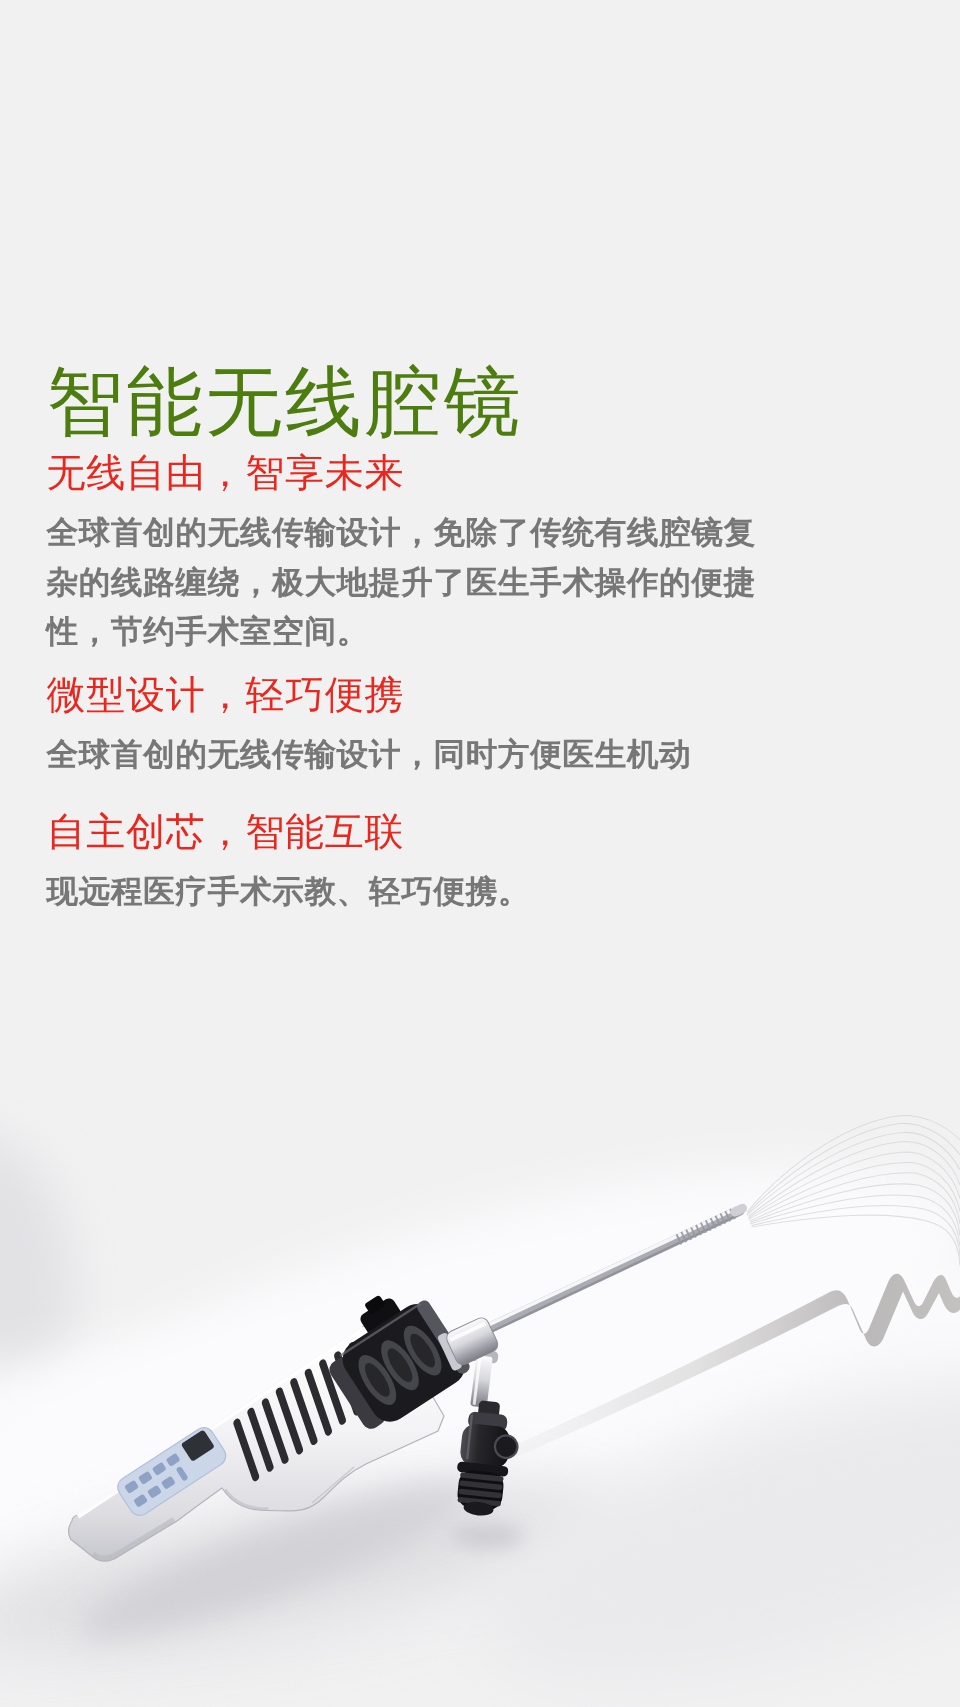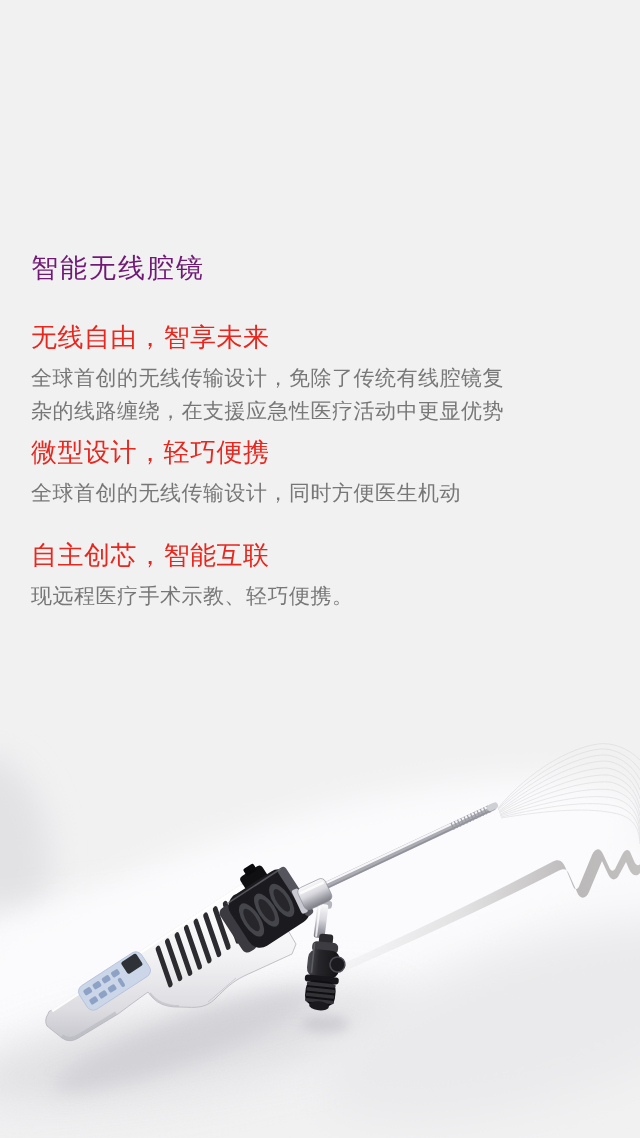--- a/index.html
+++ b/index.html
@@ -7,54 +7,55 @@
   body { font-family:"Liberation Sans","DejaVu Sans",sans-serif; }
   .page {
     position:relative; width:640px; height:1138px;
     background:#f1f1f2; overflow:hidden;
   }
   .content {
     position:absolute; left:31px; right:28px; top:0; z-index:2;
   }
   .title {
     margin-top:243px;
-    font-size:27px; line-height:50px; font-weight:500;
-    letter-spacing:2px; color:#701a75;
-  }
-  .section-1 { margin-top:28px; }
+    font-size:51px; line-height:50px; font-weight:500;
+    letter-spacing:2px; color:#4d7c0f;
+  }
+  .section-1 { margin-top:6px; }
   .section-2 { margin-top:9px; }
-  .section-3 { margin-top:30px; }
+  .section-3 { margin-top:18px; }
   .red-heading {
     font-size:26px; line-height:32px; font-weight:400;
     color:#e8271e; letter-spacing:0.5px;
   }
   .para {
     margin-top:8px;
-    font-size:21px; line-height:33px; font-weight:400;
+    font-size:21px; line-height:33px; font-weight:700;
     color:#777778; letter-spacing:0.5px;
   }
   .para .ln { display:block; }
   .figure {
     position:absolute; left:0; top:730px; width:640px; height:408px; z-index:1;
   }
   .figure svg { display:block; width:640px; height:408px; }
 </style>
 </head>
 <body>
 
 <div class="page">
 
   <div class="content">
     <h1 class="title">智能无线腔镜</h1>
 
     <section class="section-1">
       <h2 class="red-heading">无线自由，智享未来</h2>
       <p class="para">
         <span class="ln">全球首创的无线传输设计，免除了传统有线腔镜复</span>
-        <span class="ln">杂的线路缠绕，在支援应急性医疗活动中更显优势</span>
+        <span class="ln">杂的线路缠绕，极大地提升了医生手术操作的便捷</span>
+        <span class="ln">性，节约手术室空间。</span>
       </p>
     </section>
 
     <section class="section-2">
       <h2 class="red-heading">微型设计，轻巧便携</h2>
       <p class="para">
         <span class="ln">全球首创的无线传输设计，同时方便医生机动</span>
       </p>
     </section>
 

